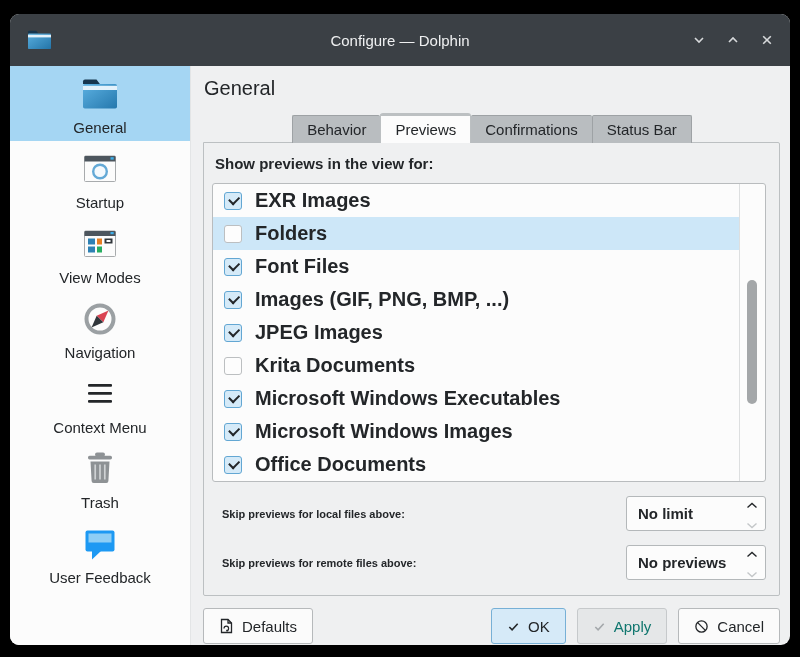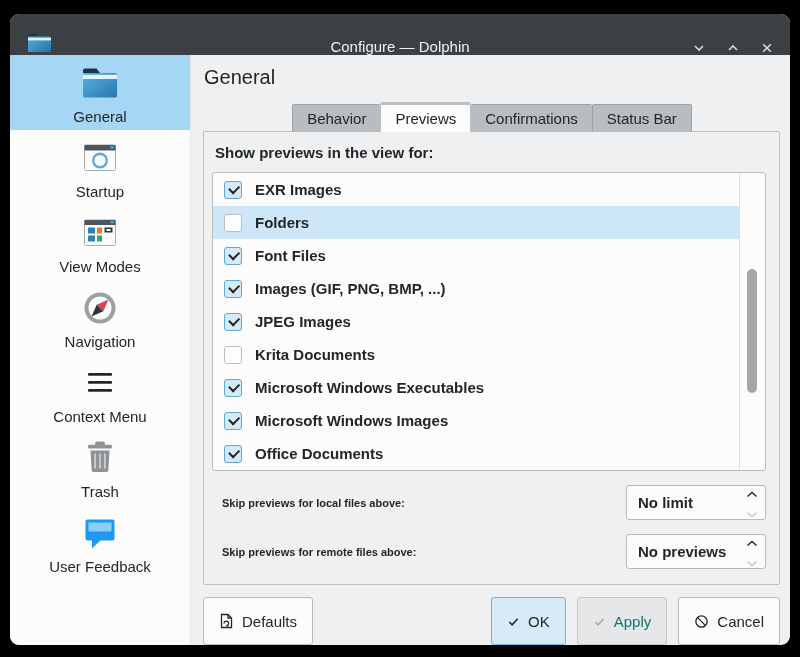--- a/index.html
+++ b/index.html
@@ -1,20 +1,20 @@
 <!DOCTYPE html>
 <html><head>
 <meta charset="utf-8">
 <style>
   html,body{margin:0;padding:0;width:800px;height:657px;overflow:hidden;background:#000;
     font-family:"Liberation Sans","DejaVu Sans",sans-serif;color:#232629;}
   .window{position:absolute;left:10px;top:14px;width:780px;height:631px;background:#eff0f1;
     border-radius:9px;overflow:hidden;display:flex;flex-direction:column;}
   
-  .titlebar{height:41px;background:#3b4045;position:relative;display:flex;align-items:flex-end;
+  .titlebar{height:52px;background:#3b4045;position:relative;display:flex;align-items:center;
     padding:0 16px;flex:0 0 auto;}
   .titlebar-title{position:absolute;left:0;right:0;text-align:center;color:#eff0f1;font-size:15px;}
   .win-controls{margin-left:auto;display:flex;gap:20px;align-items:center;z-index:2;}
   .win-controls svg{display:block;}
   
   .main{flex:1;display:flex;min-height:0;}
   .sidebar{width:180px;background:#fcfcfc;border-right:1px solid #e3e5e6;flex:0 0 auto;}
   .side-item{height:75px;display:flex;flex-direction:column;align-items:center;justify-content:center;
     gap:3px;font-size:15px;cursor:default;}
   .side-item.selected{background:#a5d6f3;}
@@ -29,39 +29,39 @@
   .tab.active{background:#fcfcfc;height:27px;border-top:3px solid #3daee9;border-color:#bcc0c2;
     border-right:1px solid #bcc0c2;border-radius:3px 3px 0 0;}
   .tab.active + .tab{border-left:none;}
   
   .panel{border:1px solid #bcc0c2;background:#eff0f1;height:454px;box-sizing:border-box;
     padding:9px 13px 0 8px;border-radius:0 2px 2px 2px;font-weight:bold;}
   .intro-label{font-size:15px;margin:3px 0 11px 3px;}
   .listbox{background:#fcfcfc;border:1px solid #b9bcbe;border-radius:3px;height:297px;
     position:relative;overflow:hidden;}
   .rows{position:absolute;left:0;top:0;right:25px;}
-  .prow{height:33px;display:flex;align-items:center;gap:13px;padding-left:11px;font-size:15px;}
+  .prow{height:33px;display:flex;align-items:center;gap:13px;padding-left:11px;font-size:20px;}
   .prow.selected{background:#cde7f8;}
   .checkbox{width:18px;height:18px;border-radius:3px;box-sizing:border-box;position:relative;flex:0 0 auto;}
   .checkbox.checked{background:#d5eaf8;border:1px solid #63a7d3;}
   .checkbox.unchecked{background:#fdfdfd;border:1px solid #bcbfc1;}
   .checkbox.checked::after{content:'';position:absolute;left:3.5px;top:3.5px;width:8px;height:4.5px;
     border-left:2px solid #232629;border-bottom:2px solid #232629;transform:rotate(-45deg);}
   .scrollbar{position:absolute;top:0;bottom:0;right:0;width:25px;border-left:1px solid #dddfe0;}
   .scroll-thumb{position:absolute;left:7px;width:10px;top:96px;height:124px;border-radius:5px;
     background:#a4a7a9;}
   .spin-row{display:flex;align-items:center;margin-top:14px;}
   .spin-label{flex:1;font-size:11px;padding-left:3px;margin-left:7px;}
   .spinbox{width:140px;height:35px;box-sizing:border-box;background:#fcfcfc;border:1px solid #b4b8ba;
     border-radius:3px;display:flex;align-items:center;padding:0 7px 0 11px;font-size:15px;}
   .spin-value{flex:1;}
   .spin-arrows{display:flex;flex-direction:column;gap:3px;align-items:center;}
   
   .footer{display:flex;align-items:center;margin-top:12px;gap:11px;}
-  .btn{height:48px;box-sizing:border-box;border:1px solid #b6b9bb;background:#fbfbfb;border-radius:3px;
+  .btn{height:36px;box-sizing:border-box;border:1px solid #b6b9bb;background:#fbfbfb;border-radius:3px;
     display:flex;align-items:center;gap:8px;padding:0 15px;font-size:15px;color:#232629;}
   .btn.primary{background:#d6eaf8;border-color:#77b0d6;}
   .btn.disabled{background:#e5e7e8;border-color:#c6c9cb;color:#0f766e;}
   .btn .bicon{display:flex;align-items:center;}
   .spacer{flex:1;}
 </style>
 </head>
 <body>
 
 <div class="window">

